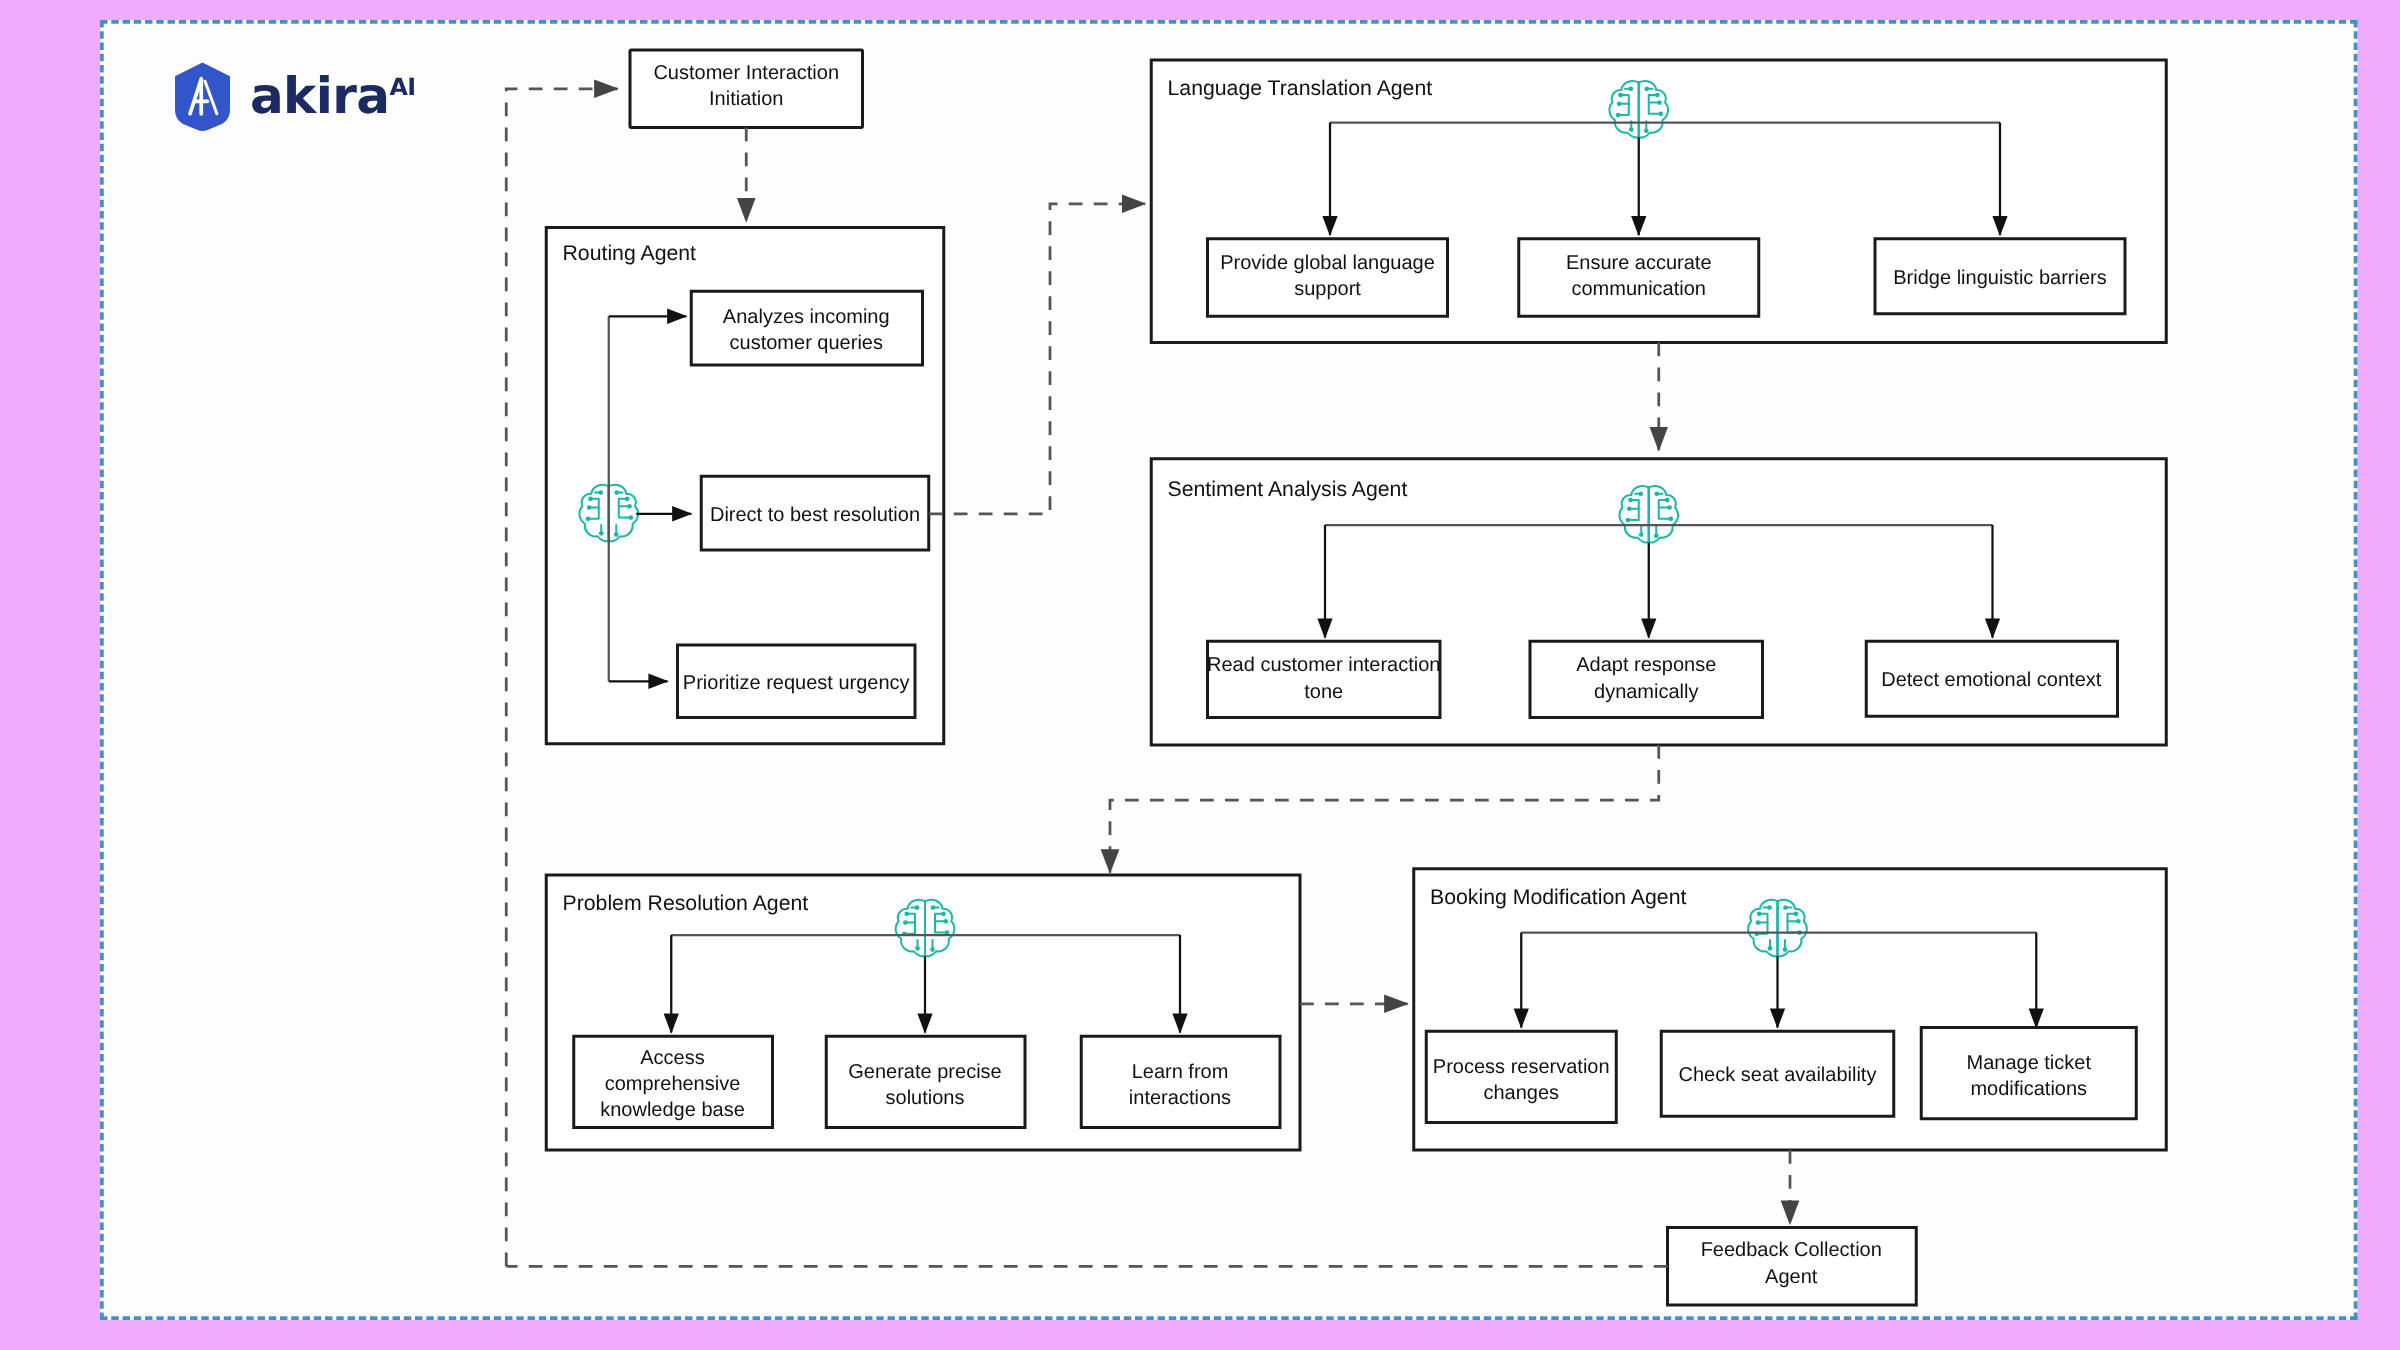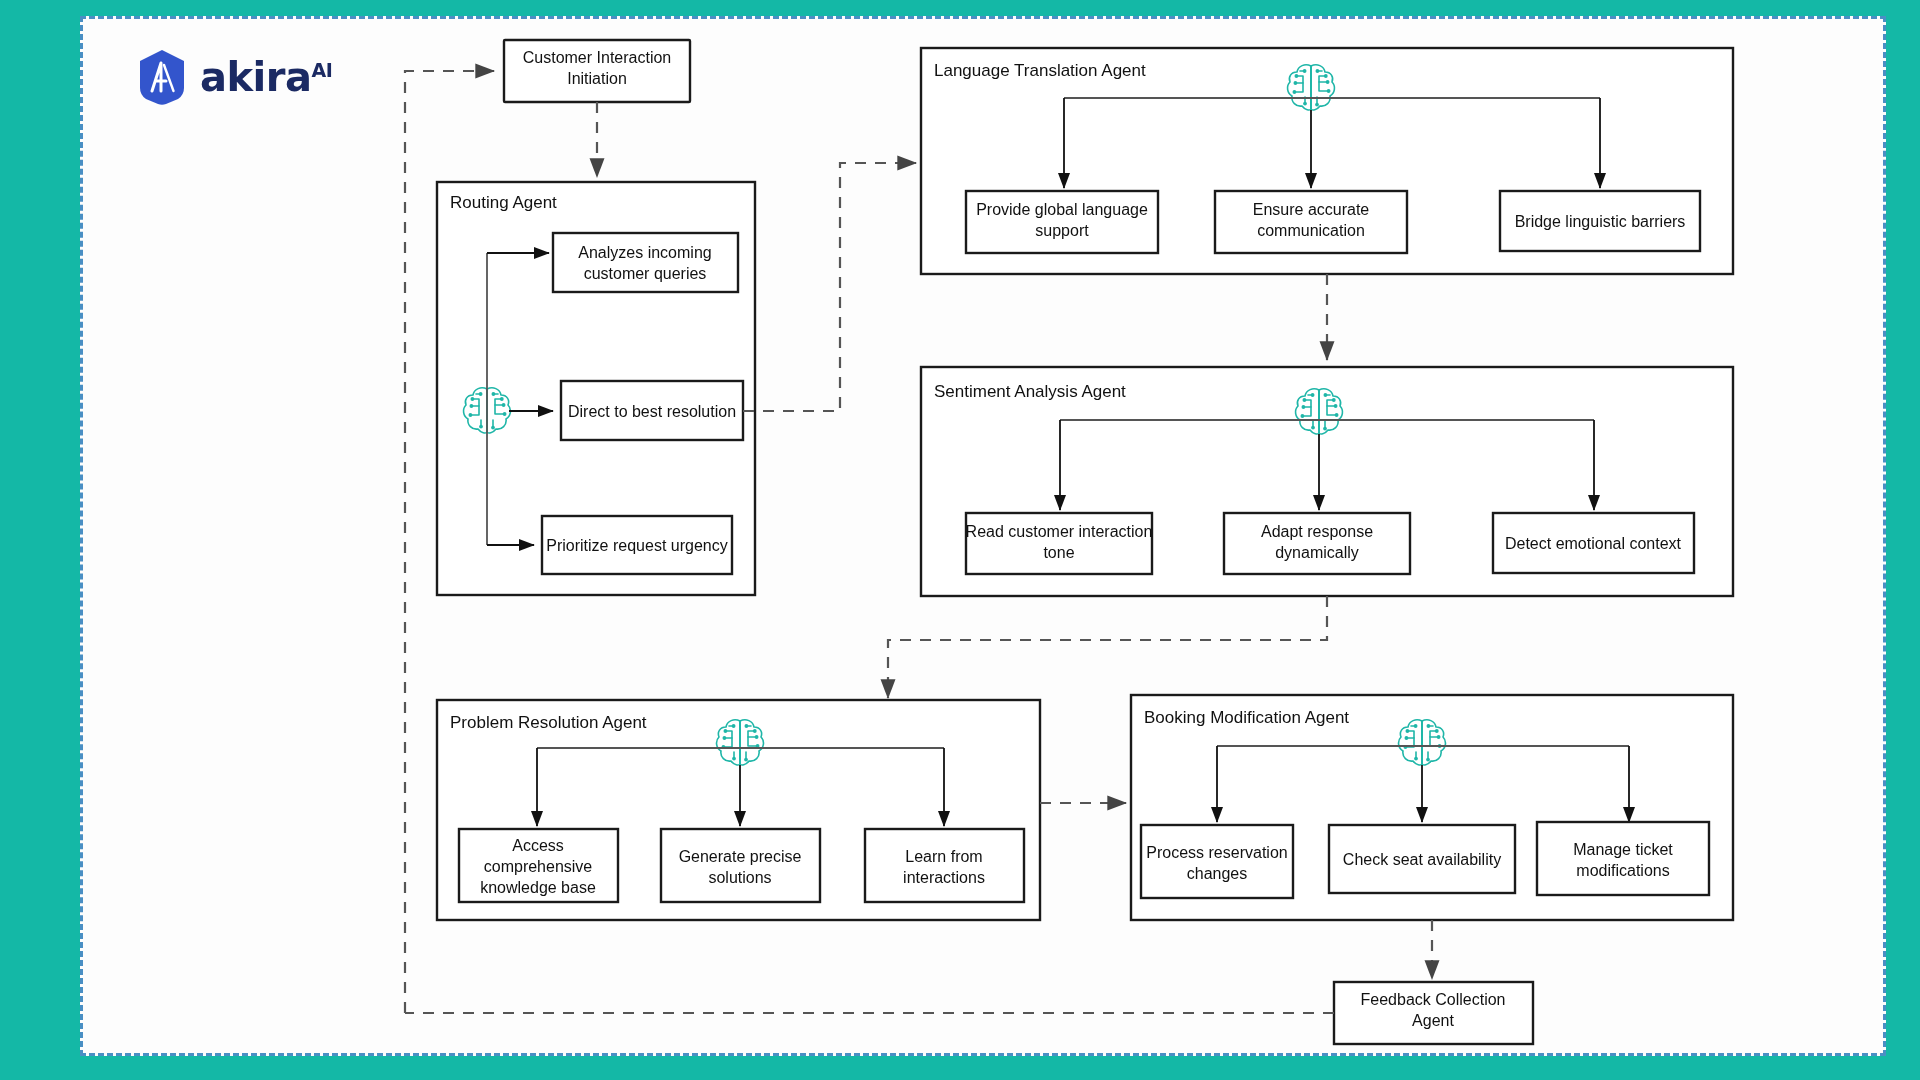--- a/index.html
+++ b/index.html
@@ -10,21 +10,21 @@
   body {
     width: 1920px;
     height: 1080px;
     font-family: "Liberation Sans", sans-serif;
     overflow: hidden;
   }
   #canvas {
     position: relative;
     width: 1920px;
     height: 1080px;
-    background: #14b8a6;
+    background: #f0abfc;
   }
   
   .outer-frame {
     position: absolute;
     left: 80px;
     top: 16px;
     width: 1806px;
     height: 1040px;
     border: 3px dashed #4a8fc4;
     box-sizing: border-box;

